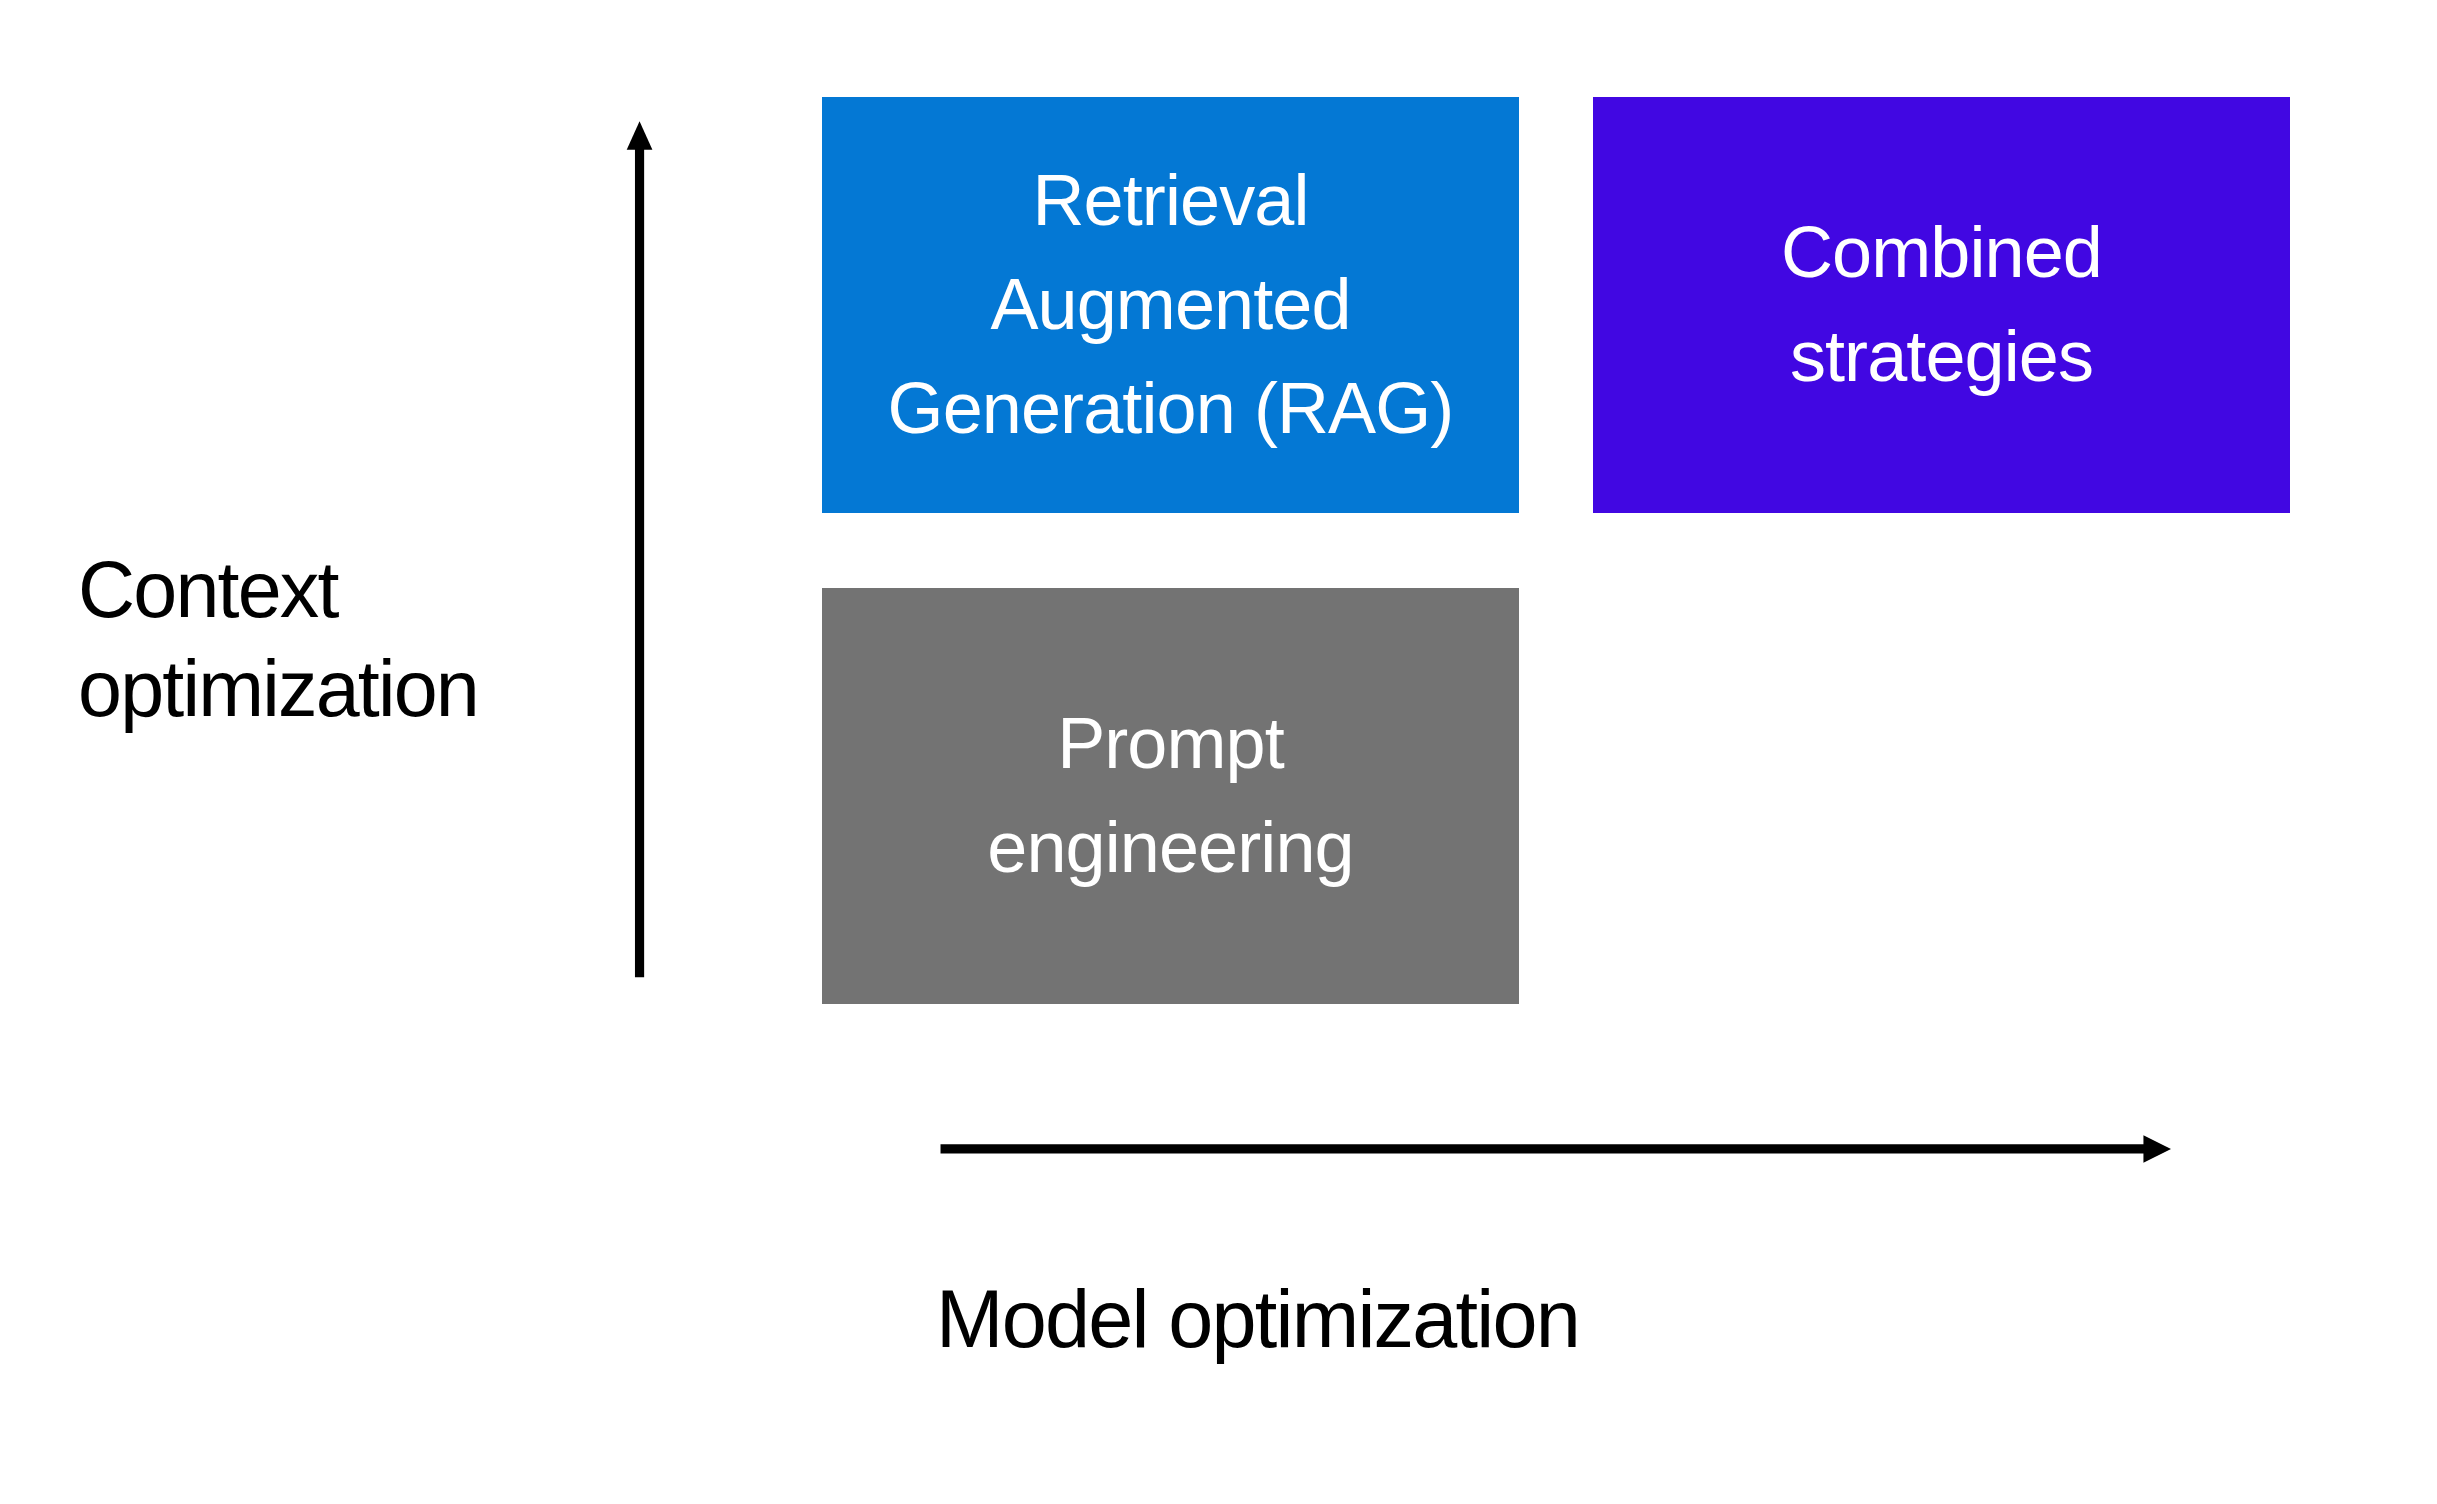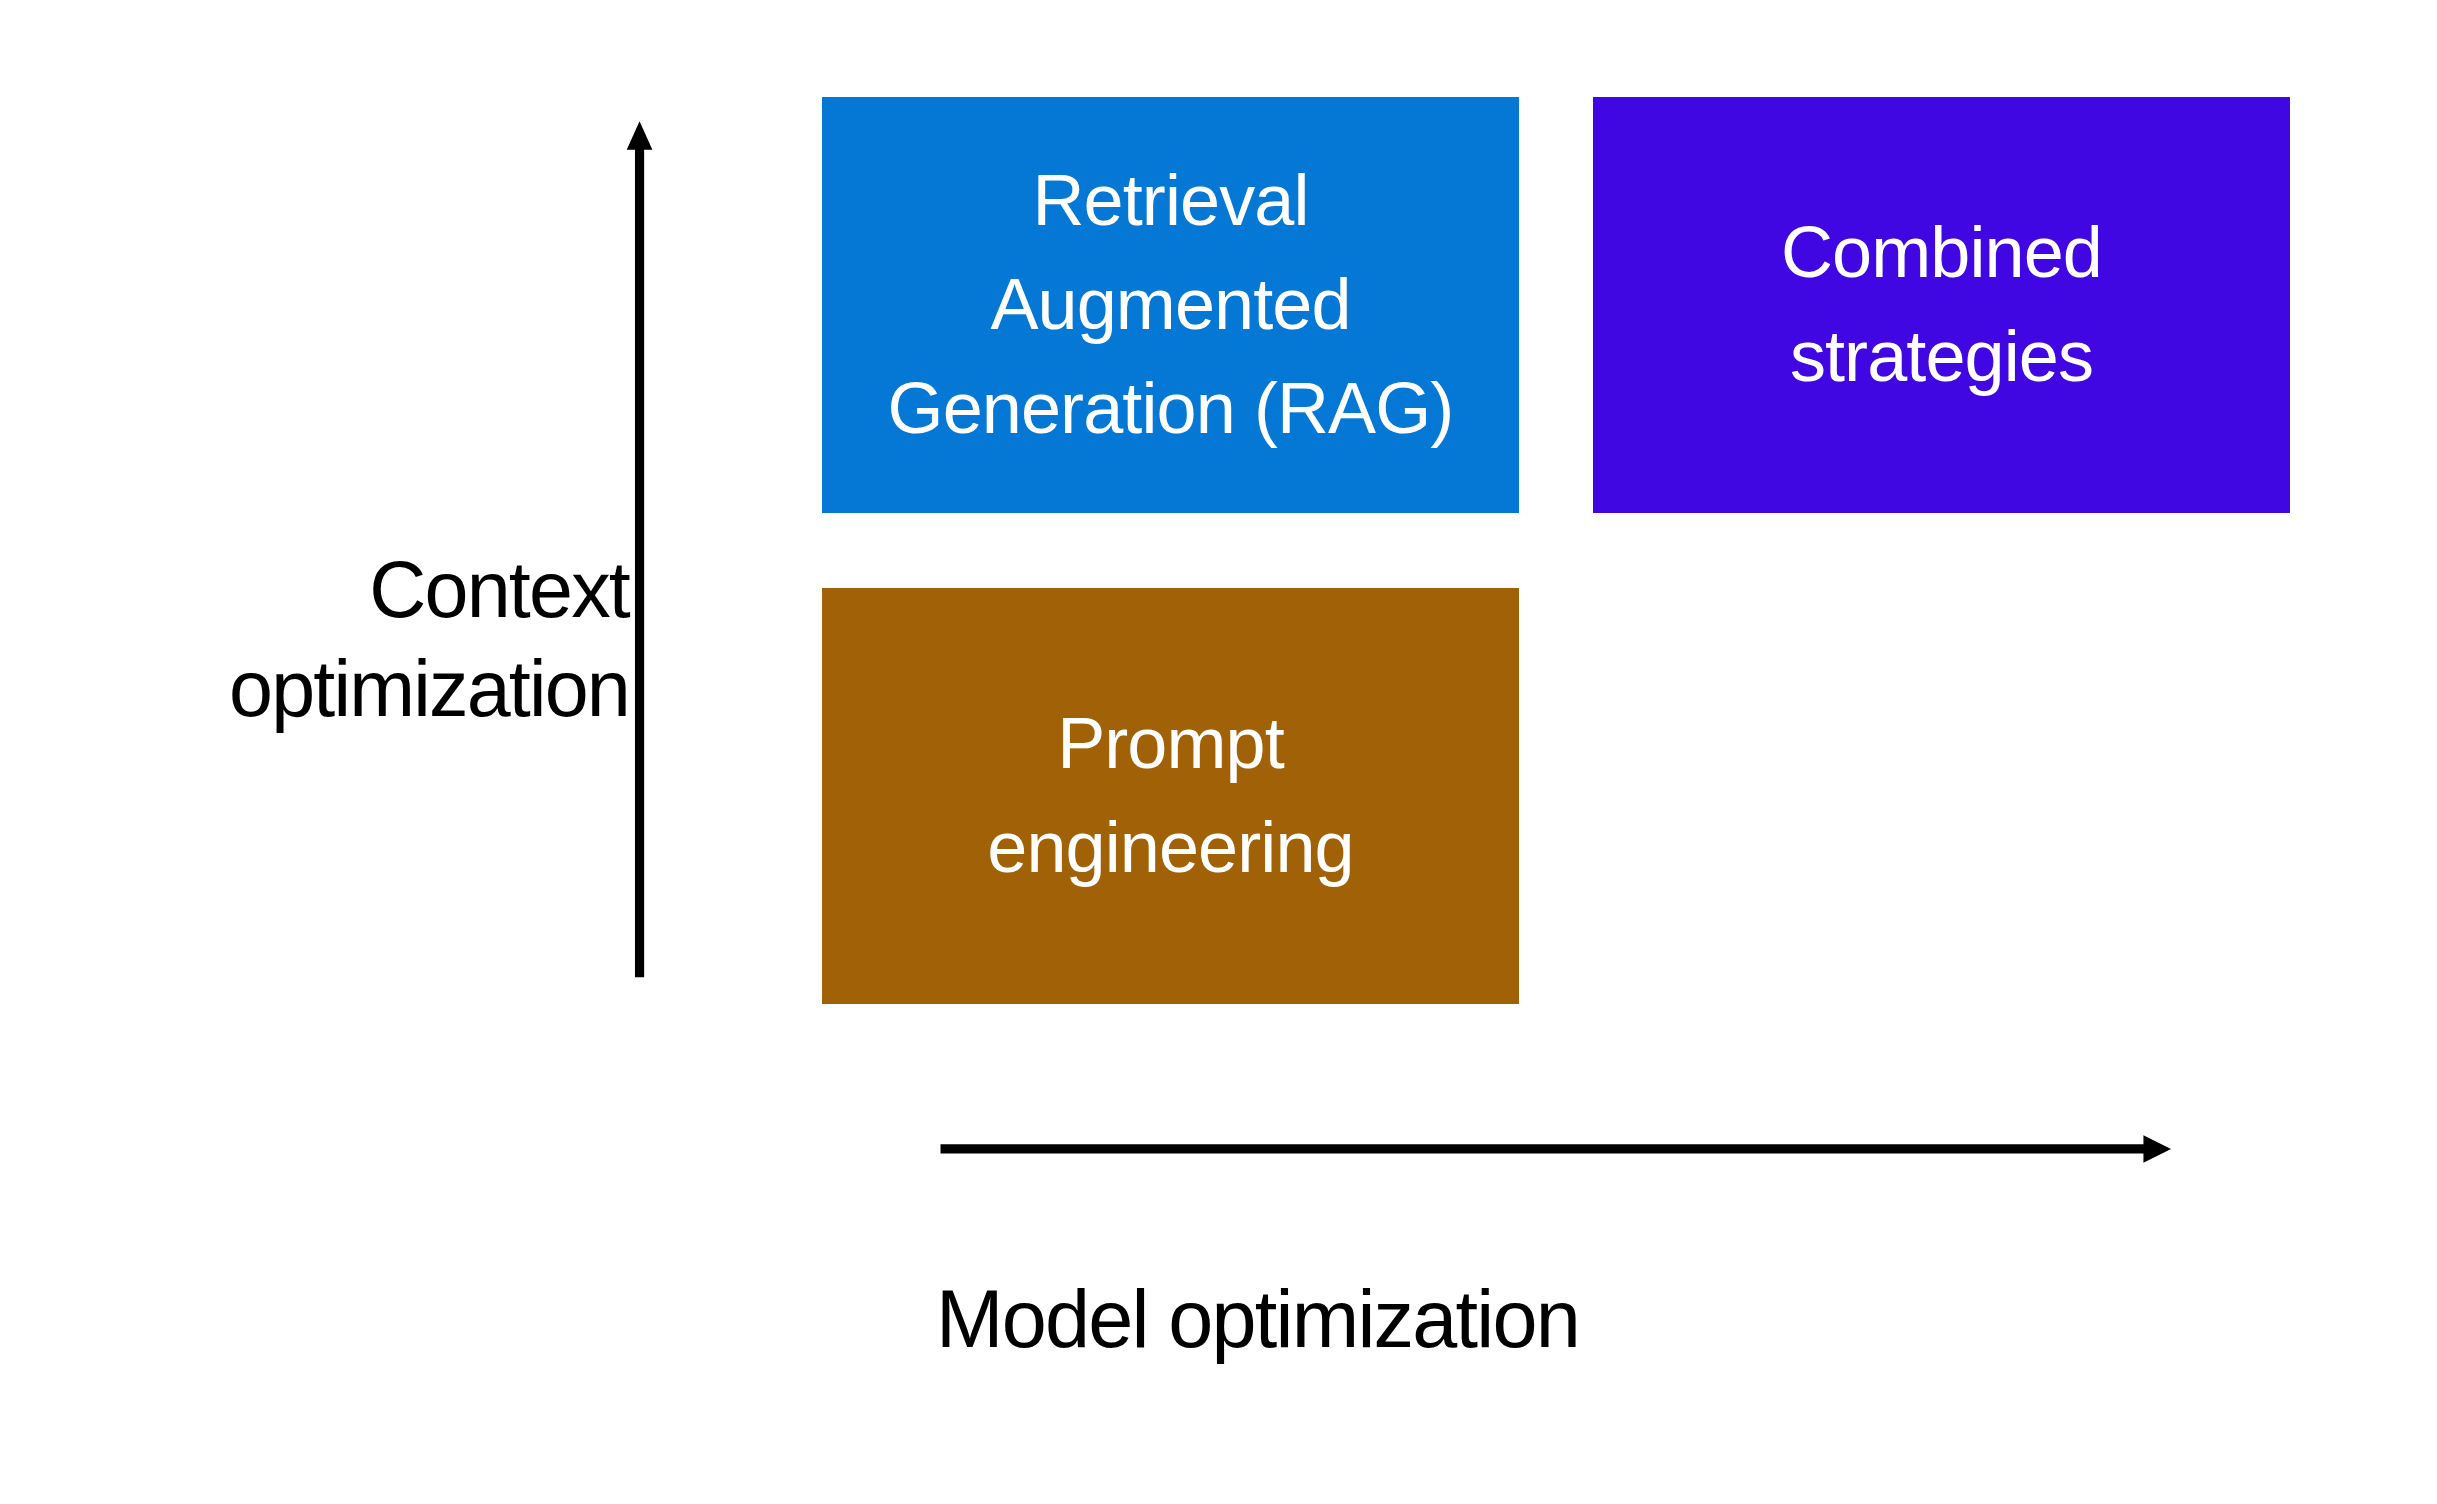--- a/index.html
+++ b/index.html
@@ -42,21 +42,20 @@
     width: 2438px;
     height: 1505px;
   }
 
   .y-axis-label {
     position: absolute;
     left: 78px;
     top: 541px;
     width: 551px;
     color: #000000;
-    text-align: right;
   }
   .y-axis-label .axis-title {
     margin: 0;
     font-size: 79px;
     font-weight: normal;
     line-height: 1.25;
     white-space: pre-line;
     letter-spacing: -1.8px;
   }
   .y-axis-label .axis-subtitle {
@@ -111,21 +110,21 @@
     <div class="q-label">Combined
 strategies</div>
   </div>
 
   <div class="quadrant" id="quadrant-rag" style="background-color: rgb(4, 120, 212);">
     <div class="q-label">Retrieval
 Augmented
 Generation (RAG)</div>
   </div>
 
-  <div class="quadrant" id="quadrant-prompt" style="background-color: #a16207;">
+  <div class="quadrant" id="quadrant-prompt" style="background-color: #737373;">
     <div class="q-label">Prompt
 engineering</div>
   </div>
 
 
   <div class="y-axis-label">
     <h2 class="axis-title">Context
 optimization</h2>
   </div>
 

